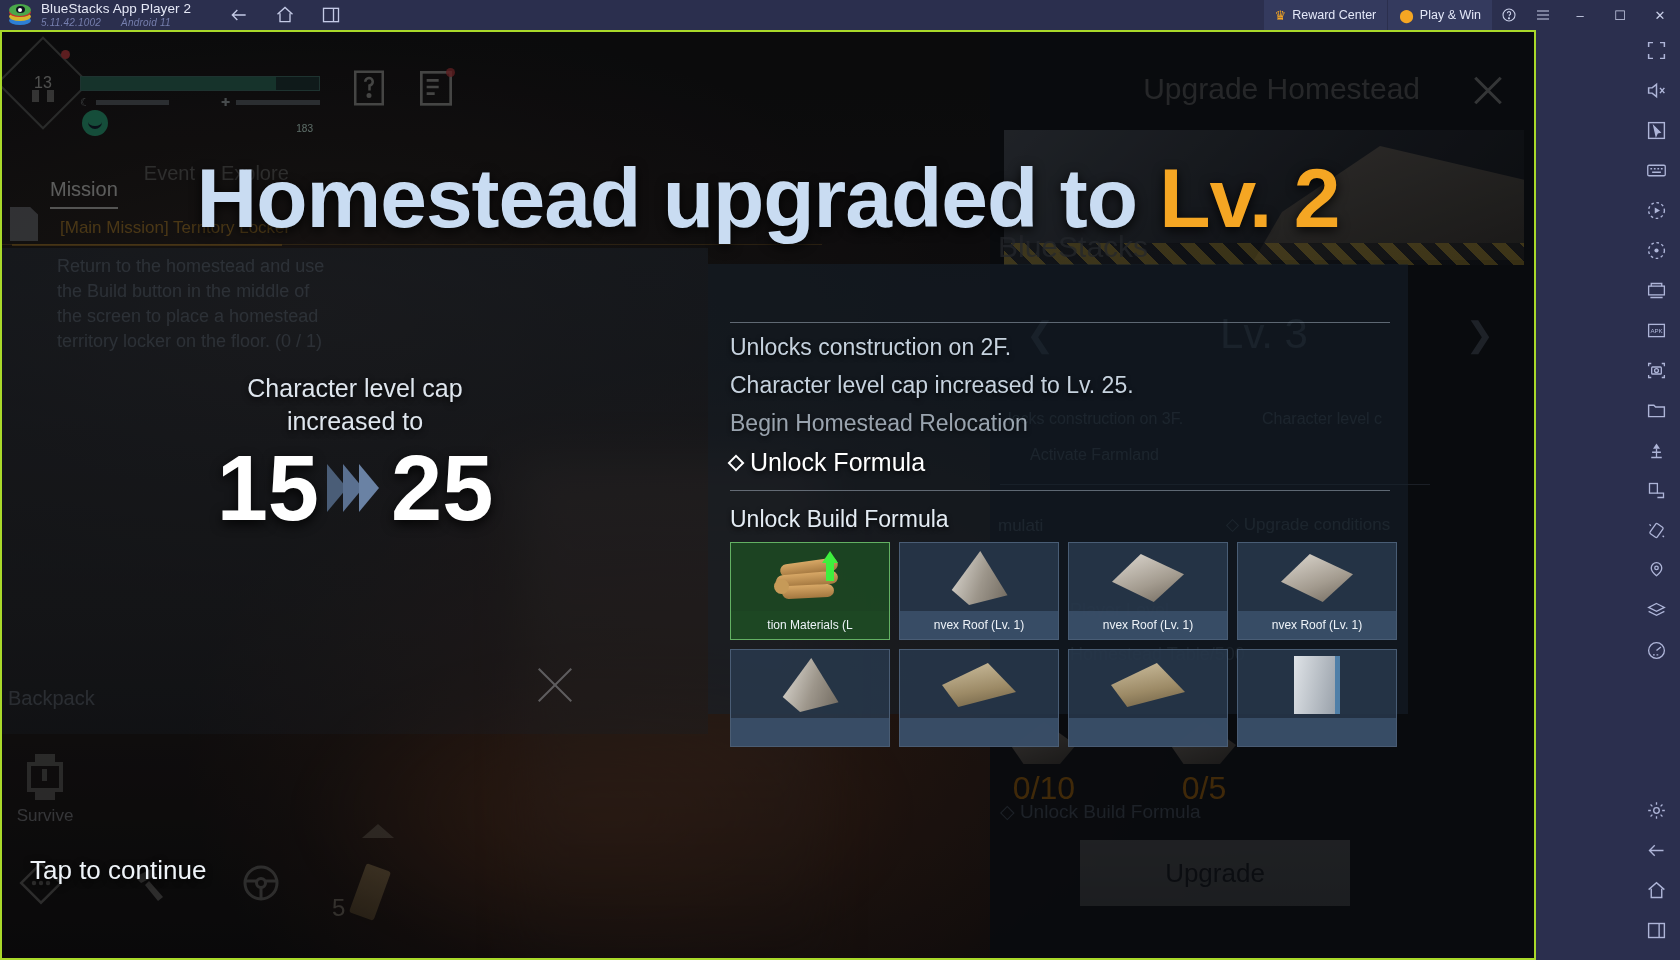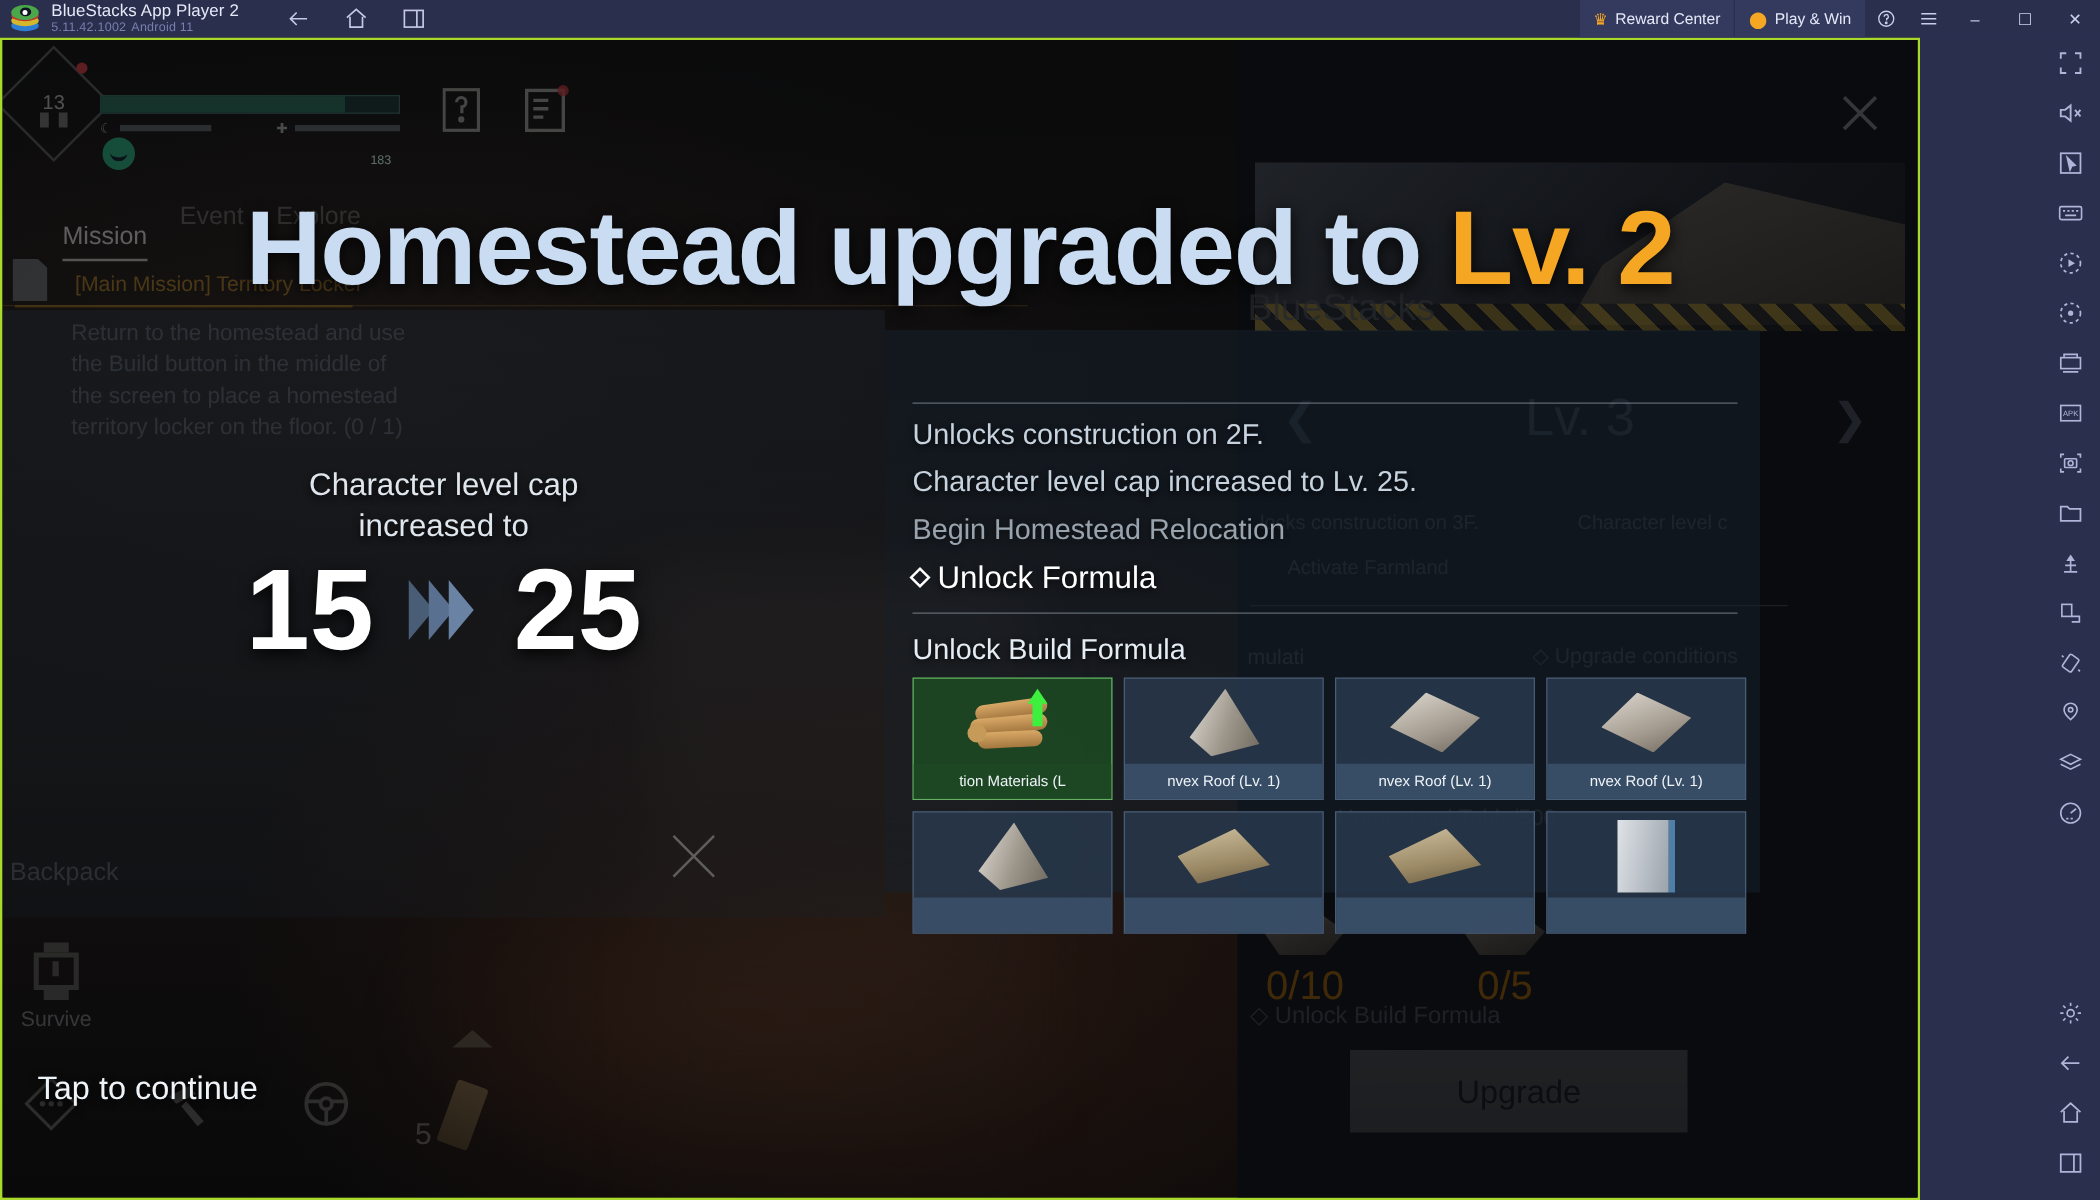--- a/index.html
+++ b/index.html
@@ -200,21 +200,21 @@
               font-size:84px; font-weight:bold; color:#c9dcf2; letter-spacing:-1px;
               text-shadow:0 3px 12px rgba(0,0,0,.85); white-space:nowrap;}
   .bigtitle .lv { color:#f5a623; }
 
   .capblock { position:absolute; left:118px; top:340px; width:470px; text-align:center; }
   .capblock .cap-l1 { font-size:25px; color:#dfe6ee; line-height:32px;
                       text-shadow:0 2px 6px rgba(0,0,0,.8);}
   .capblock .cap-l2 { font-size:25px; color:#dfe6ee; line-height:34px;
                       text-shadow:0 2px 6px rgba(0,0,0,.8);}
   .capblock .nums { margin-top:4px; display:flex; align-items:center;
-                    justify-content:center; gap:32px; }
+                    justify-content:center; gap:12px; }
   .capblock .n { font-size:92px; font-weight:bold; color:#fff;
                  text-shadow:0 4px 12px rgba(0,0,0,.85); line-height:1;}
   .chev3 { display:flex; }
   .chev3 span { display:block; width:0;height:0;
     border-top:24px solid transparent; border-bottom:24px solid transparent;
     border-left:20px solid #5f7693; margin-left:-4px; }
   .chev3 span:nth-child(1){ border-left-color:#4e6party; }
 
   .infopanel { position:absolute; left:706px; top:232px; width:700px; height:450px;
                background:rgba(22,32,44,.55); }
@@ -290,21 +290,21 @@
   <div class="titlebar">
     <div class="bs-logo">
       <div class="lz l1"></div>
         <div class="lz l2"></div>
         <div class="lz l3"></div>
       <div class="lz l4"></div>
         <div class="eye"></div>
     </div>
     <div>
       <div class="appname">BlueStacks App Player 2</div>
-      <div style="display:flex;gap:4px;">
+      <div style="display:flex;gap:20px;font-style:italic;">
         <span class="appver">5.11.42.1002</span>
         <span class="appver">Android 11</span>
       </div>
     </div>
     <div class="tb-nav">
       <span class="ti">
         <svg viewBox="0 0 24 24" fill="none" stroke="currentColor" stroke-width="1.6">
           <path d="M20 12H4M10 6l-6 6 6 6"></path>
           </svg>
       </span>
@@ -440,20 +440,21 @@
               <path d="M6.5 20h11M37.5 20h-11M22 26.5V38"></path>
               </svg>
           </div>
         </div>
         <div class="up-arrow"></div>
         <div class="ammo-ic"></div>
         <div class="ammo">5</div>
       </div>
 
       <div class="bg-window">
+        <div class="bgw-title">Upgrade Homestead</div>
         <div class="bgw-close"></div>
         <div class="bgw-hero">
           <div class="house"></div>
             <div class="stripes"></div>
         </div>
         <div class="bgw-bs">BlueStacks</div>
         <div class="bgw-chevL">❮</div>
         <div class="bgw-lv">Lv. 3</div>
         <div class="bgw-chevR">❯</div>
         <div class="bgw-body">

